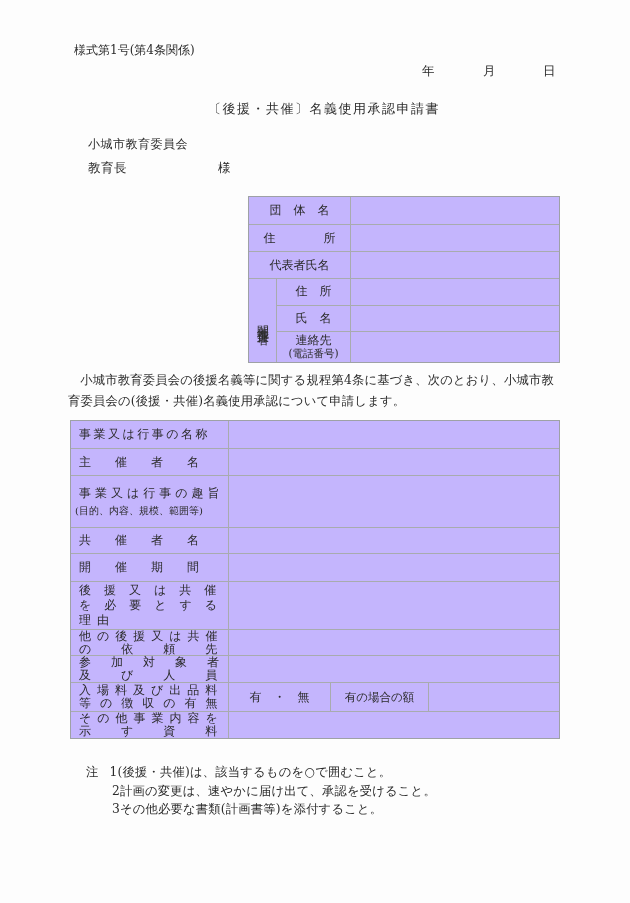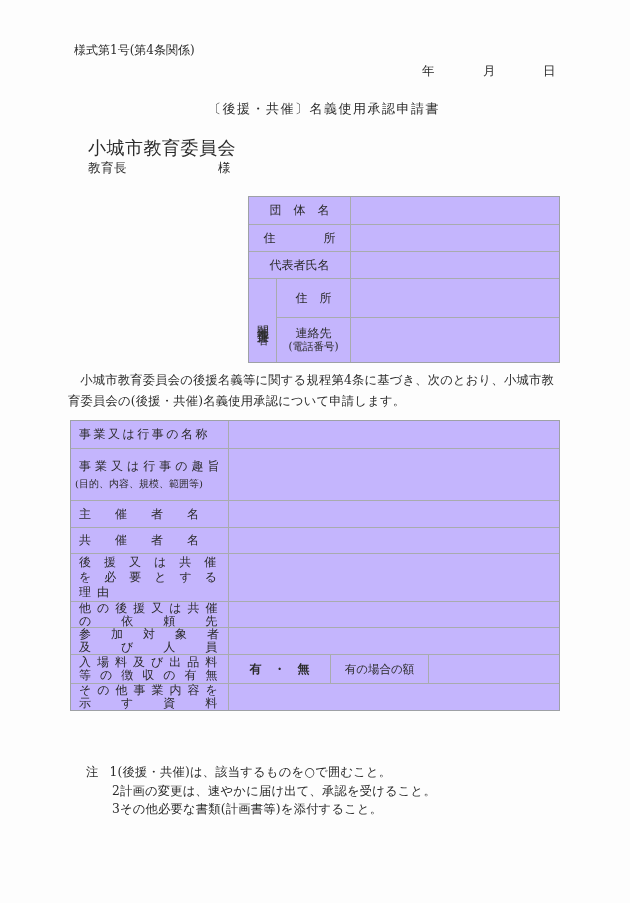--- a/index.html
+++ b/index.html
@@ -12,21 +12,21 @@
     color:#2b2b2b;
     overflow:hidden;
   }
   
   .form-number{position:absolute;left:74px;top:42px;font-size:12px;}
   .date-line span{position:absolute;top:63px;font-size:12.5px;}
   .d-year{left:422px;}
   .d-month{left:483px;}
   .d-day{left:543px;}
   .title{position:absolute;left:18px;right:0;top:100px;text-align:center;font-size:13px;letter-spacing:1.5px;}
-  .addr-org{position:absolute;left:88px;top:136px;font-size:18px;letter-spacing:.5px;}
+  .addr-org{position:absolute;left:88px;top:136px;font-size:12px;letter-spacing:.5px;}
   .addr-role{position:absolute;left:88px;top:160px;font-size:12.5px;letter-spacing:.5px;}
   .addr-hon{position:absolute;left:218px;top:160px;font-size:12.5px;}
   
   .tbl{position:absolute;box-sizing:border-box;border:1px solid #9ea1a5;background:#c4b5fd;}
   .tbl *{box-sizing:border-box;}
   
   .t1{left:248px;top:196px;width:312px;font-size:12px;}
   .t1row{display:flex;height:27px;}
   .t1row + .t1row, .t1group{border-top:1px solid #a8abae;}
   .t1label{width:102px;border-right:1px solid #a8abae;display:flex;align-items:center;justify-content:center;text-align:center;}
@@ -59,21 +59,21 @@
   
   .ls-a{letter-spacing:2.5px;}
   .ls-b{letter-spacing:4px;}
   .ls-c{letter-spacing:24px;}
   .ls-d{letter-spacing:13px;}
   .ls-e{letter-spacing:6px;}
   .ls-f{letter-spacing:30px;}
   .ls-g{letter-spacing:20px;}
   .ls-h{letter-spacing:9px;}
   
-  .feecell{width:102px;border-right:1px solid #a8abae;display:flex;align-items:center;justify-content:center;font-weight:bold;}
+  .feecell{width:102px;border-right:1px solid #a8abae;display:flex;align-items:center;justify-content:center;}
   .amtcell{width:98px;border-right:1px solid #a8abae;display:flex;align-items:center;justify-content:center;font-size:11.5px;}
   
   .notes{position:absolute;left:86px;top:763px;font-size:12.3px;line-height:18.5px;letter-spacing:.2px;}
   .note-first{display:flex;}
   .note-prefix{margin-right:11px;}
   .note-indent{margin-left:26px;}
 </style>
 </head>
 <body>
 
@@ -104,20 +104,24 @@
     </div>
     <div class="t1row">
       <div class="t1label">代表者氏名</div>
       <div class="t1value"></div>
     </div>
     <div class="t1group">
       <div class="t1vert">開催責任者</div>
       <div class="t1gcol">
         <div class="t1grow">
           <div class="t1sublabel">住　所</div>
+          <div class="t1value"></div>
+        </div>
+        <div class="t1grow">
+          <div class="t1sublabel">氏　名</div>
           <div class="t1value"></div>
         </div>
         <div class="t1grow">
           <div class="t1sublabel">
             <div>連絡先</div>
             <div class="small">(電話番号)</div>
           </div>
           <div class="t1value"></div>
         </div>
       </div>
@@ -128,42 +132,48 @@
 
   <div class="tbl t2">
 
     <div class="t2row hr0">
       <div class="t2label">
         <div class="ln ls-a">事業又は行事の名称</div>
       </div>
       <div class="t2fill"></div>
     </div>
 
+    <div class="t2row hr2">
+      <div class="t2label">
+        <div class="ln ls-c">主催者名</div>
+      </div>
+      <div class="t2fill"></div>
+    </div>
+
     <div class="t2row hr1">
       <div class="t2label">
         <div class="ln ls-b roomy">事業又は行事の趣旨</div>
         <div class="ln paren">(目的、内容、規模、範囲等)</div>
       </div>
       <div class="t2fill"></div>
     </div>
 
-    <div class="t2row hr2">
-      <div class="t2label">
-        <div class="ln ls-c">主催者名</div>
-      </div>
-      <div class="t2fill"></div>
-    </div>
-
     <div class="t2row hr3">
       <div class="t2label">
         <div class="ln ls-c">共催者名</div>
       </div>
       <div class="t2fill"></div>
     </div>
 
+    <div class="t2row hr4">
+      <div class="t2label">
+        <div class="ln ls-c">開催期間</div>
+      </div>
+      <div class="t2fill"></div>
+    </div>
 
 
     <div class="t2row hr6">
       <div class="t2label">
         <div class="ln ls-d mid">後援又は共催</div>
         <div class="ln ls-d mid">を必要とする</div>
         <div class="ln ls-e mid">理由</div>
       </div>
       <div class="t2fill"></div>
     </div>

